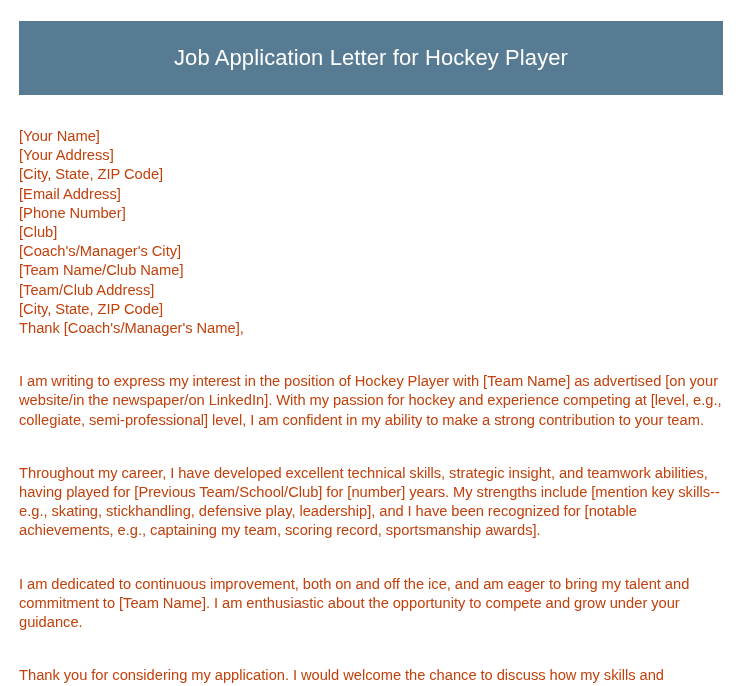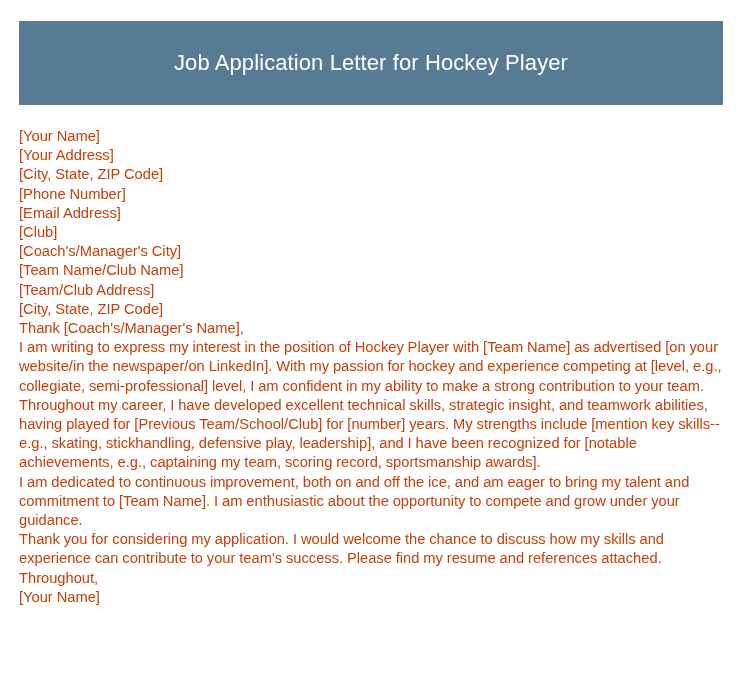--- a/index.html
+++ b/index.html
@@ -17,21 +17,21 @@
     position: relative;
     width: 740px;
     height: 686px;
     background: #ffffff;
   }
   #doc-header {
     position: absolute;
     left: 19px;
     top: 21px;
     width: 704px;
-    height: 84px;
+    height: 74px;
     background: #577B93;
     display: flex;
     align-items: center;
     justify-content: center;
     box-sizing: border-box;
   }
   #doc-title {
     color: #ffffff;
     font-family: "Liberation Sans", sans-serif;
     font-size: 22px;
@@ -53,40 +53,41 @@
     font-family: "Liberation Sans", sans-serif;
     font-size: 14.7px;
     line-height: 19.2px;
     margin: 0;
     padding: 0;
     text-align: left;
     word-spacing: -0.2px;
   }
   .letter-para {
     white-space: normal;
+    margin-top: 34px;
   }
   .letter-line {
     white-space: nowrap;
   }
 </style>
 </head>
 <body>
 
 <div id="page">
 
   <div id="doc-header">
     <div id="doc-title">Job Application Letter for Hockey Player</div>
   </div>
 
   <div id="letter-body">
       <div class="letter-line">[Your Name]</div>
       <div class="letter-line">[Your Address]</div>
       <div class="letter-line">[City, State, ZIP Code]</div>
+      <div class="letter-line">[Email Address]</div>
       <div class="letter-line">[Phone Number]</div>
-      <div class="letter-line">[Email Address]</div>
       <div class="letter-line">[Club]</div>
       <div class="letter-line">[Coach's/Manager's City]</div>
       <div class="letter-line">[Team Name/Club Name]</div>
       <div class="letter-line">[Team/Club Address]</div>
       <div class="letter-line">[City, State, ZIP Code]</div>
       <div class="letter-line">Thank [Coach's/Manager's Name],</div>
       <div class="letter-para">I am writing to express my interest in the position of Hockey Player with [Team Name] as advertised [on your website/in the newspaper/on LinkedIn]. With my passion for hockey and experience competing at [level, e.g., collegiate, semi-professional] level, I am confident in my ability to make a strong contribution to your team.</div>
       <div class="letter-para">Throughout my career, I have developed excellent technical skills, strategic insight, and teamwork abilities, having played for [Previous Team/School/Club] for [number] years. My strengths include [mention key skills--e.g., skating, stickhandling, defensive play, leadership], and I have been recognized for [notable achievements, e.g., captaining my team, scoring record, sportsmanship awards].</div>
       <div class="letter-para">I am dedicated to continuous improvement, both on and off the ice, and am eager to bring my talent and commitment to [Team Name]. I am enthusiastic about the opportunity to compete and grow under your guidance.</div>
       <div class="letter-para">Thank you for considering my application. I would welcome the chance to discuss how my skills and experience can contribute to your team's success. Please find my resume and references attached.</div>

